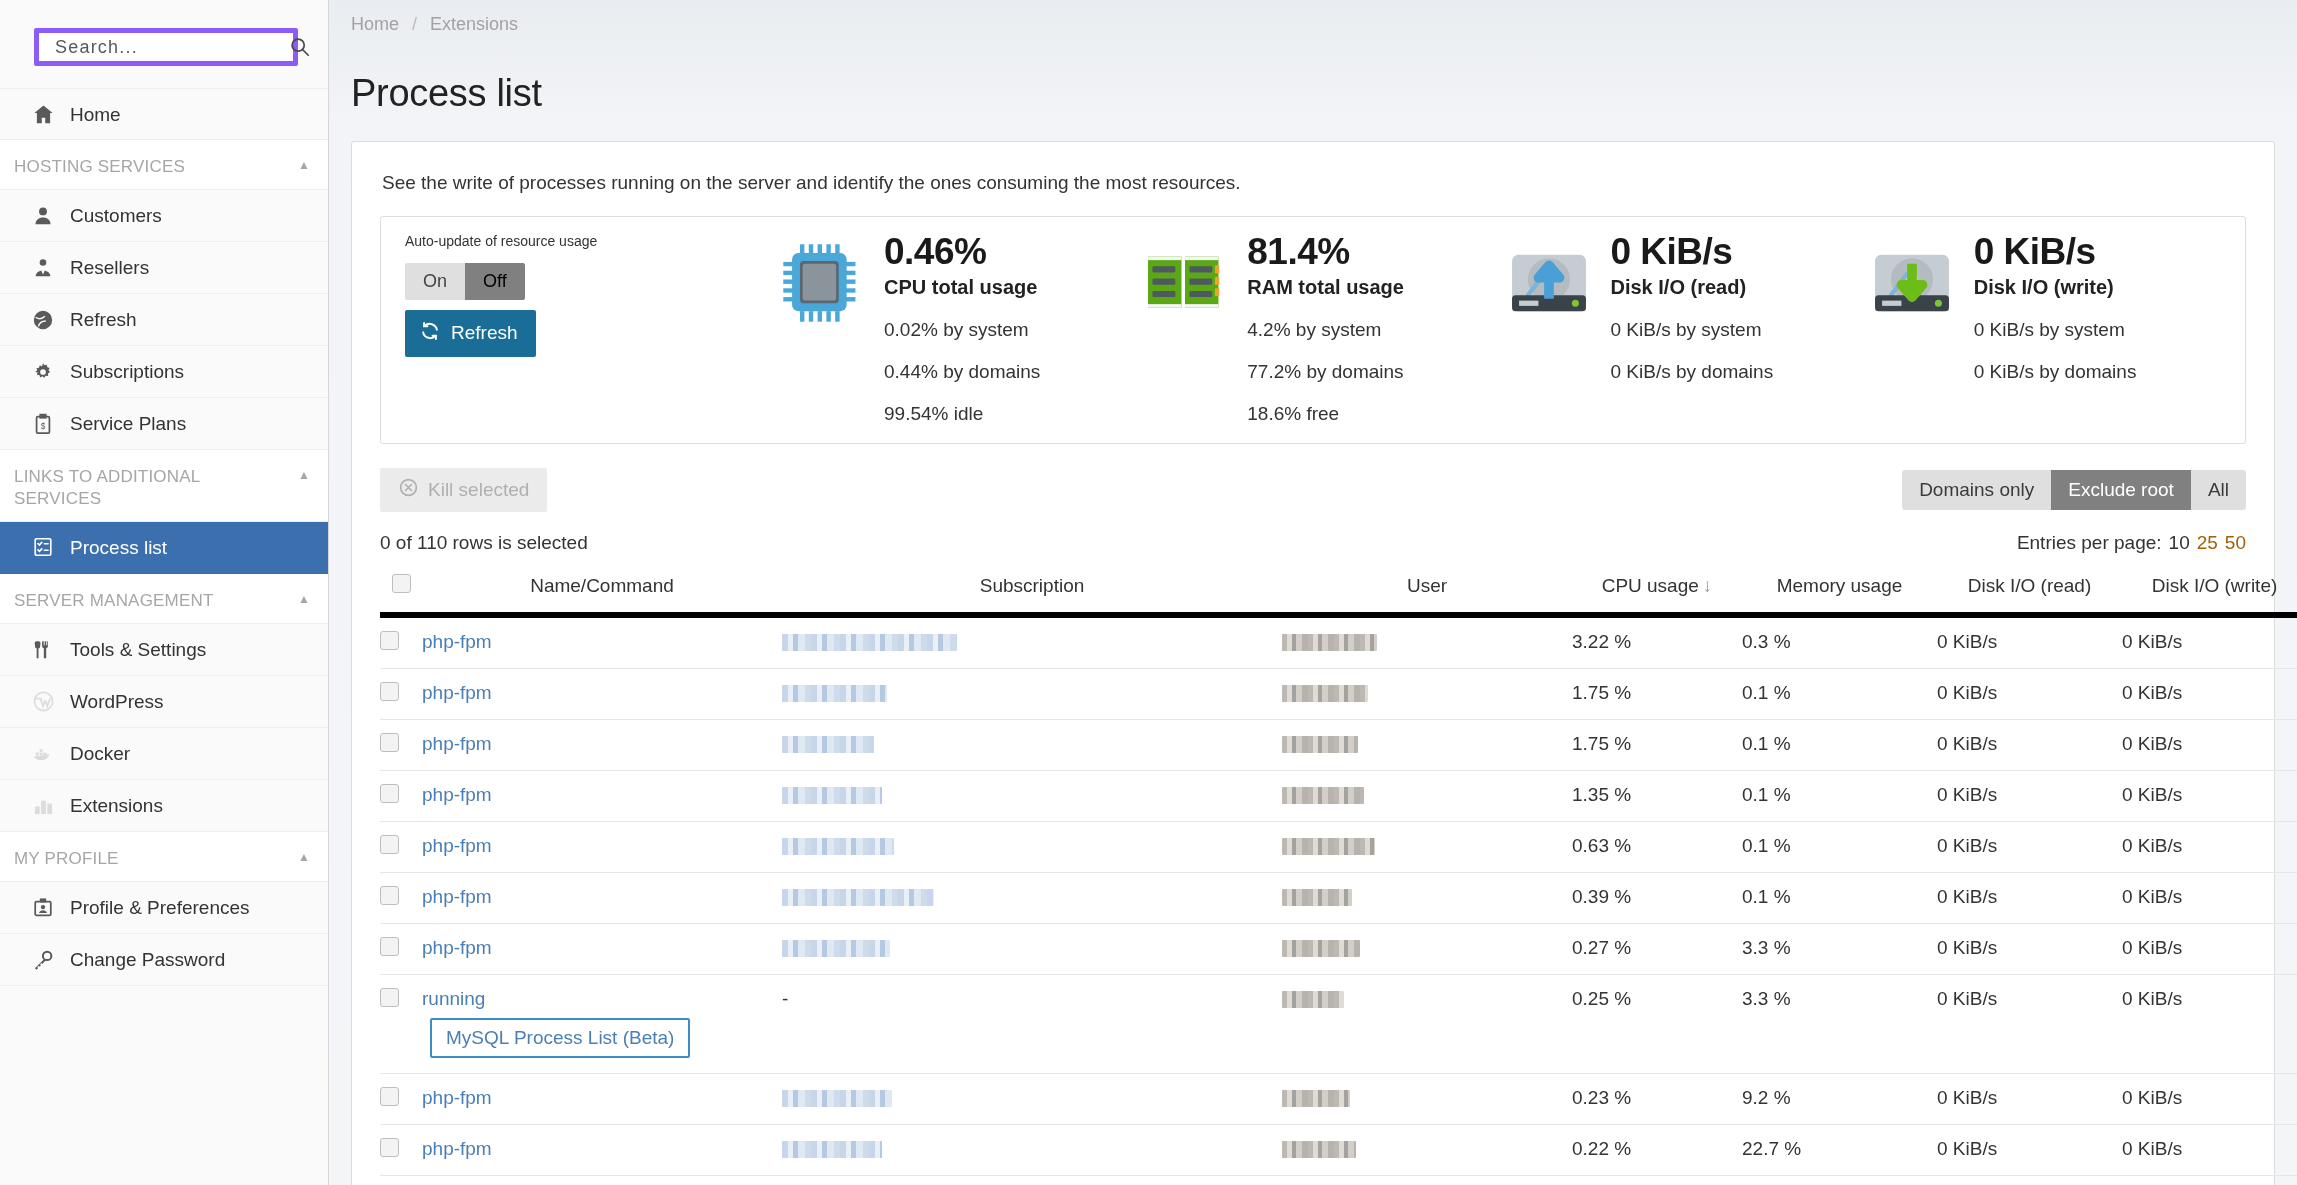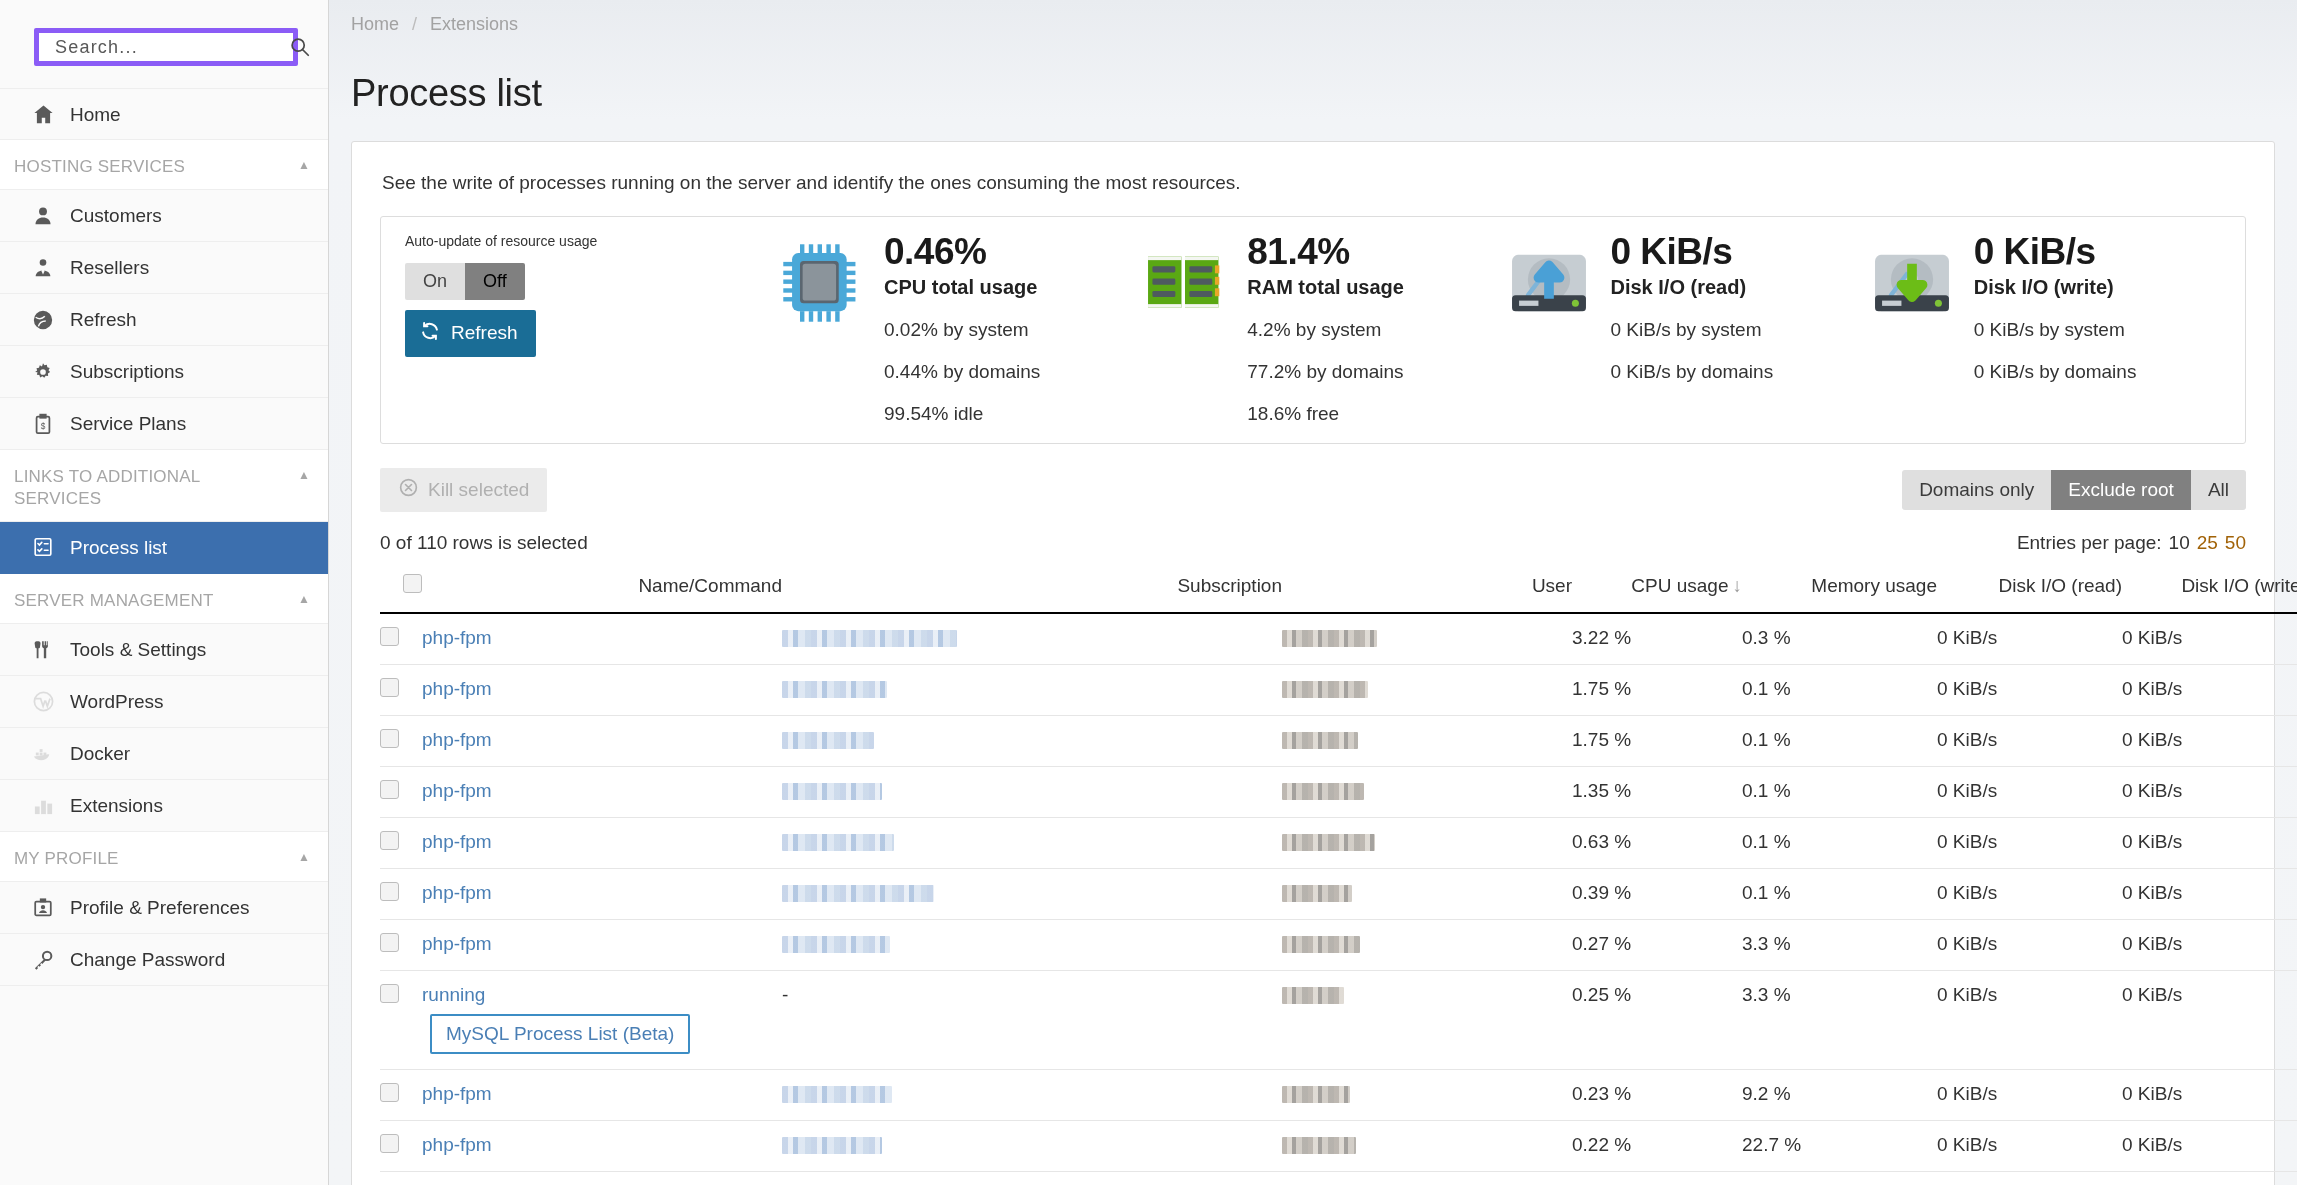--- a/index.html
+++ b/index.html
@@ -162,24 +162,24 @@
 
   .subbar { display: flex; align-items: center; justify-content: space-between; margin-top: 20px; }
   .rowsel { font-size: 19px; color: #333; }
   .perpage { font-size: 19px; color: #333; }
   .perpage a { color: #a16207; text-decoration: none; margin-left: 7px; cursor: pointer;}
   .perpage .cur { color: #333; margin-left: 7px;}
 
   
   table.proc { width: 100%; border-collapse: collapse; margin-top: 14px; table-layout: fixed;}
   table.proc th {
-    text-align: right; font-weight: normal;
+    text-align: center; font-weight: normal;
     font-size: 19px; color: #333;
     padding: 6px 0 14px 0;
-    border-bottom: 2px solid #000000;
+    border-bottom: 6px solid #000000;
   }
   table.proc td {
     font-size: 19px; color: #333;
     padding: 13px 0 13px 0;
     border-bottom: 1px solid #e6e6e6;
     vertical-align: top;
   }
   table.proc tr:last-child td { border-bottom: 1px solid #e6e6e6; }
   .c-chk { width: 42px; }
   .c-name { width: 360px; }

